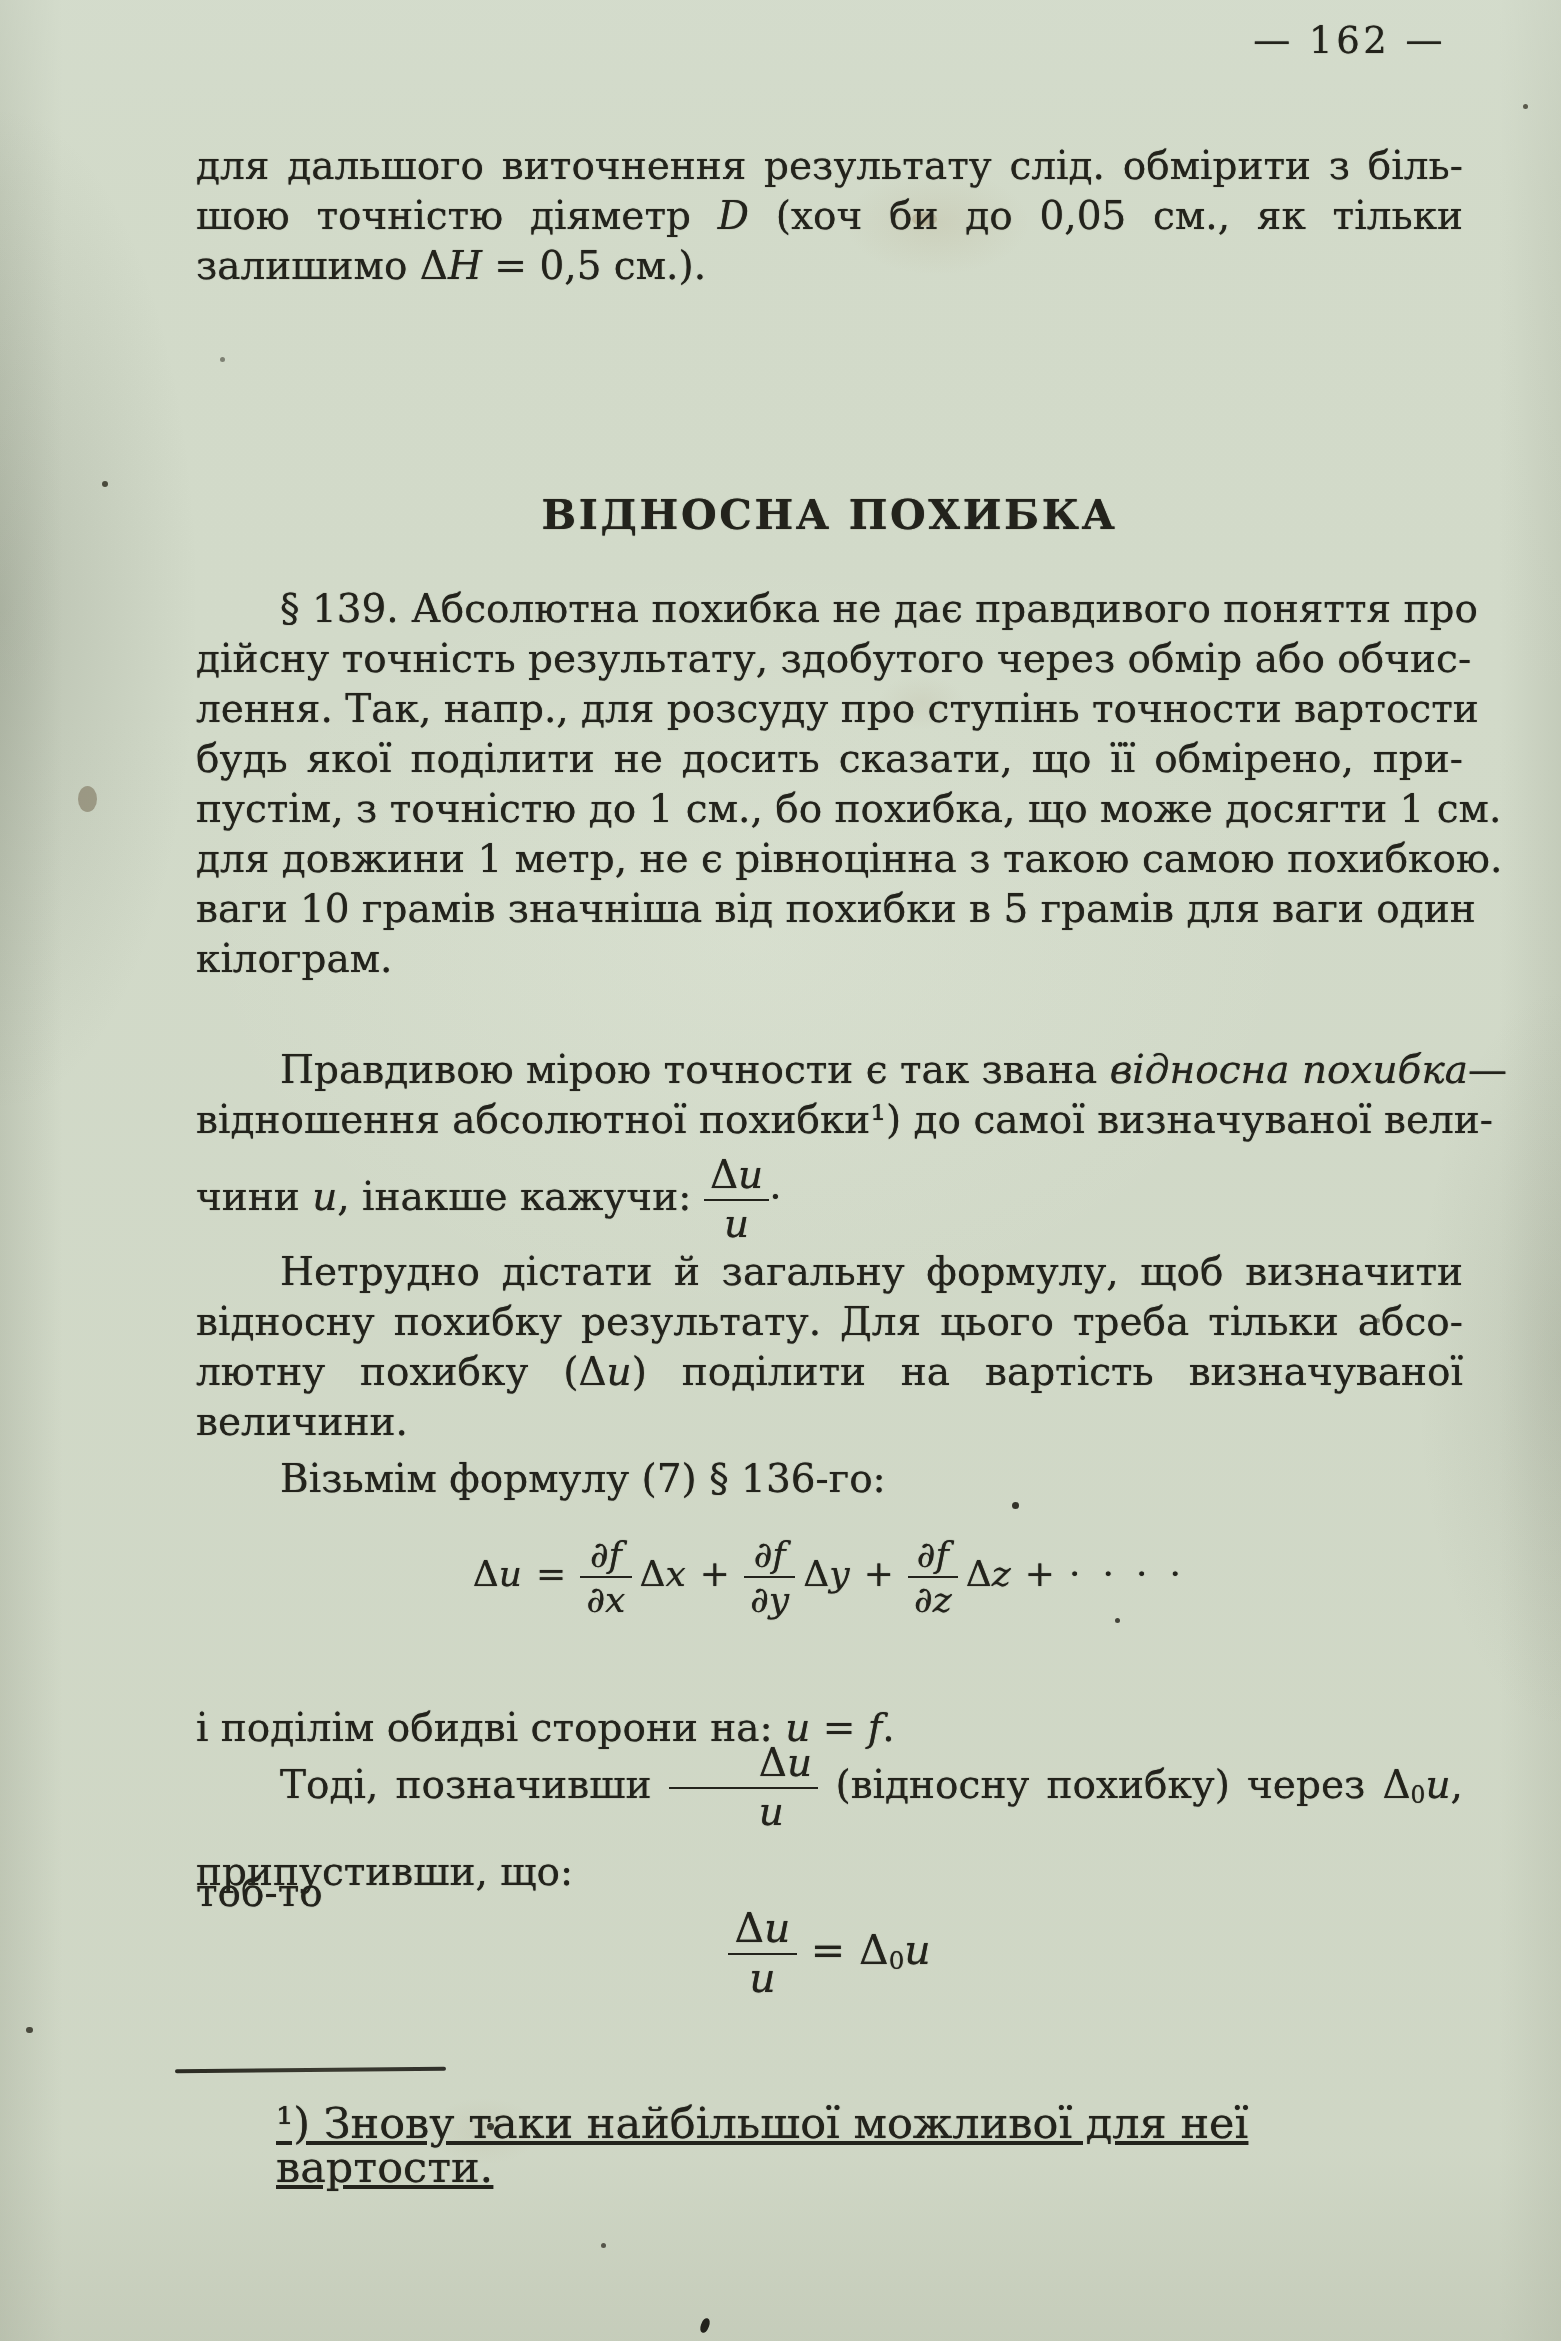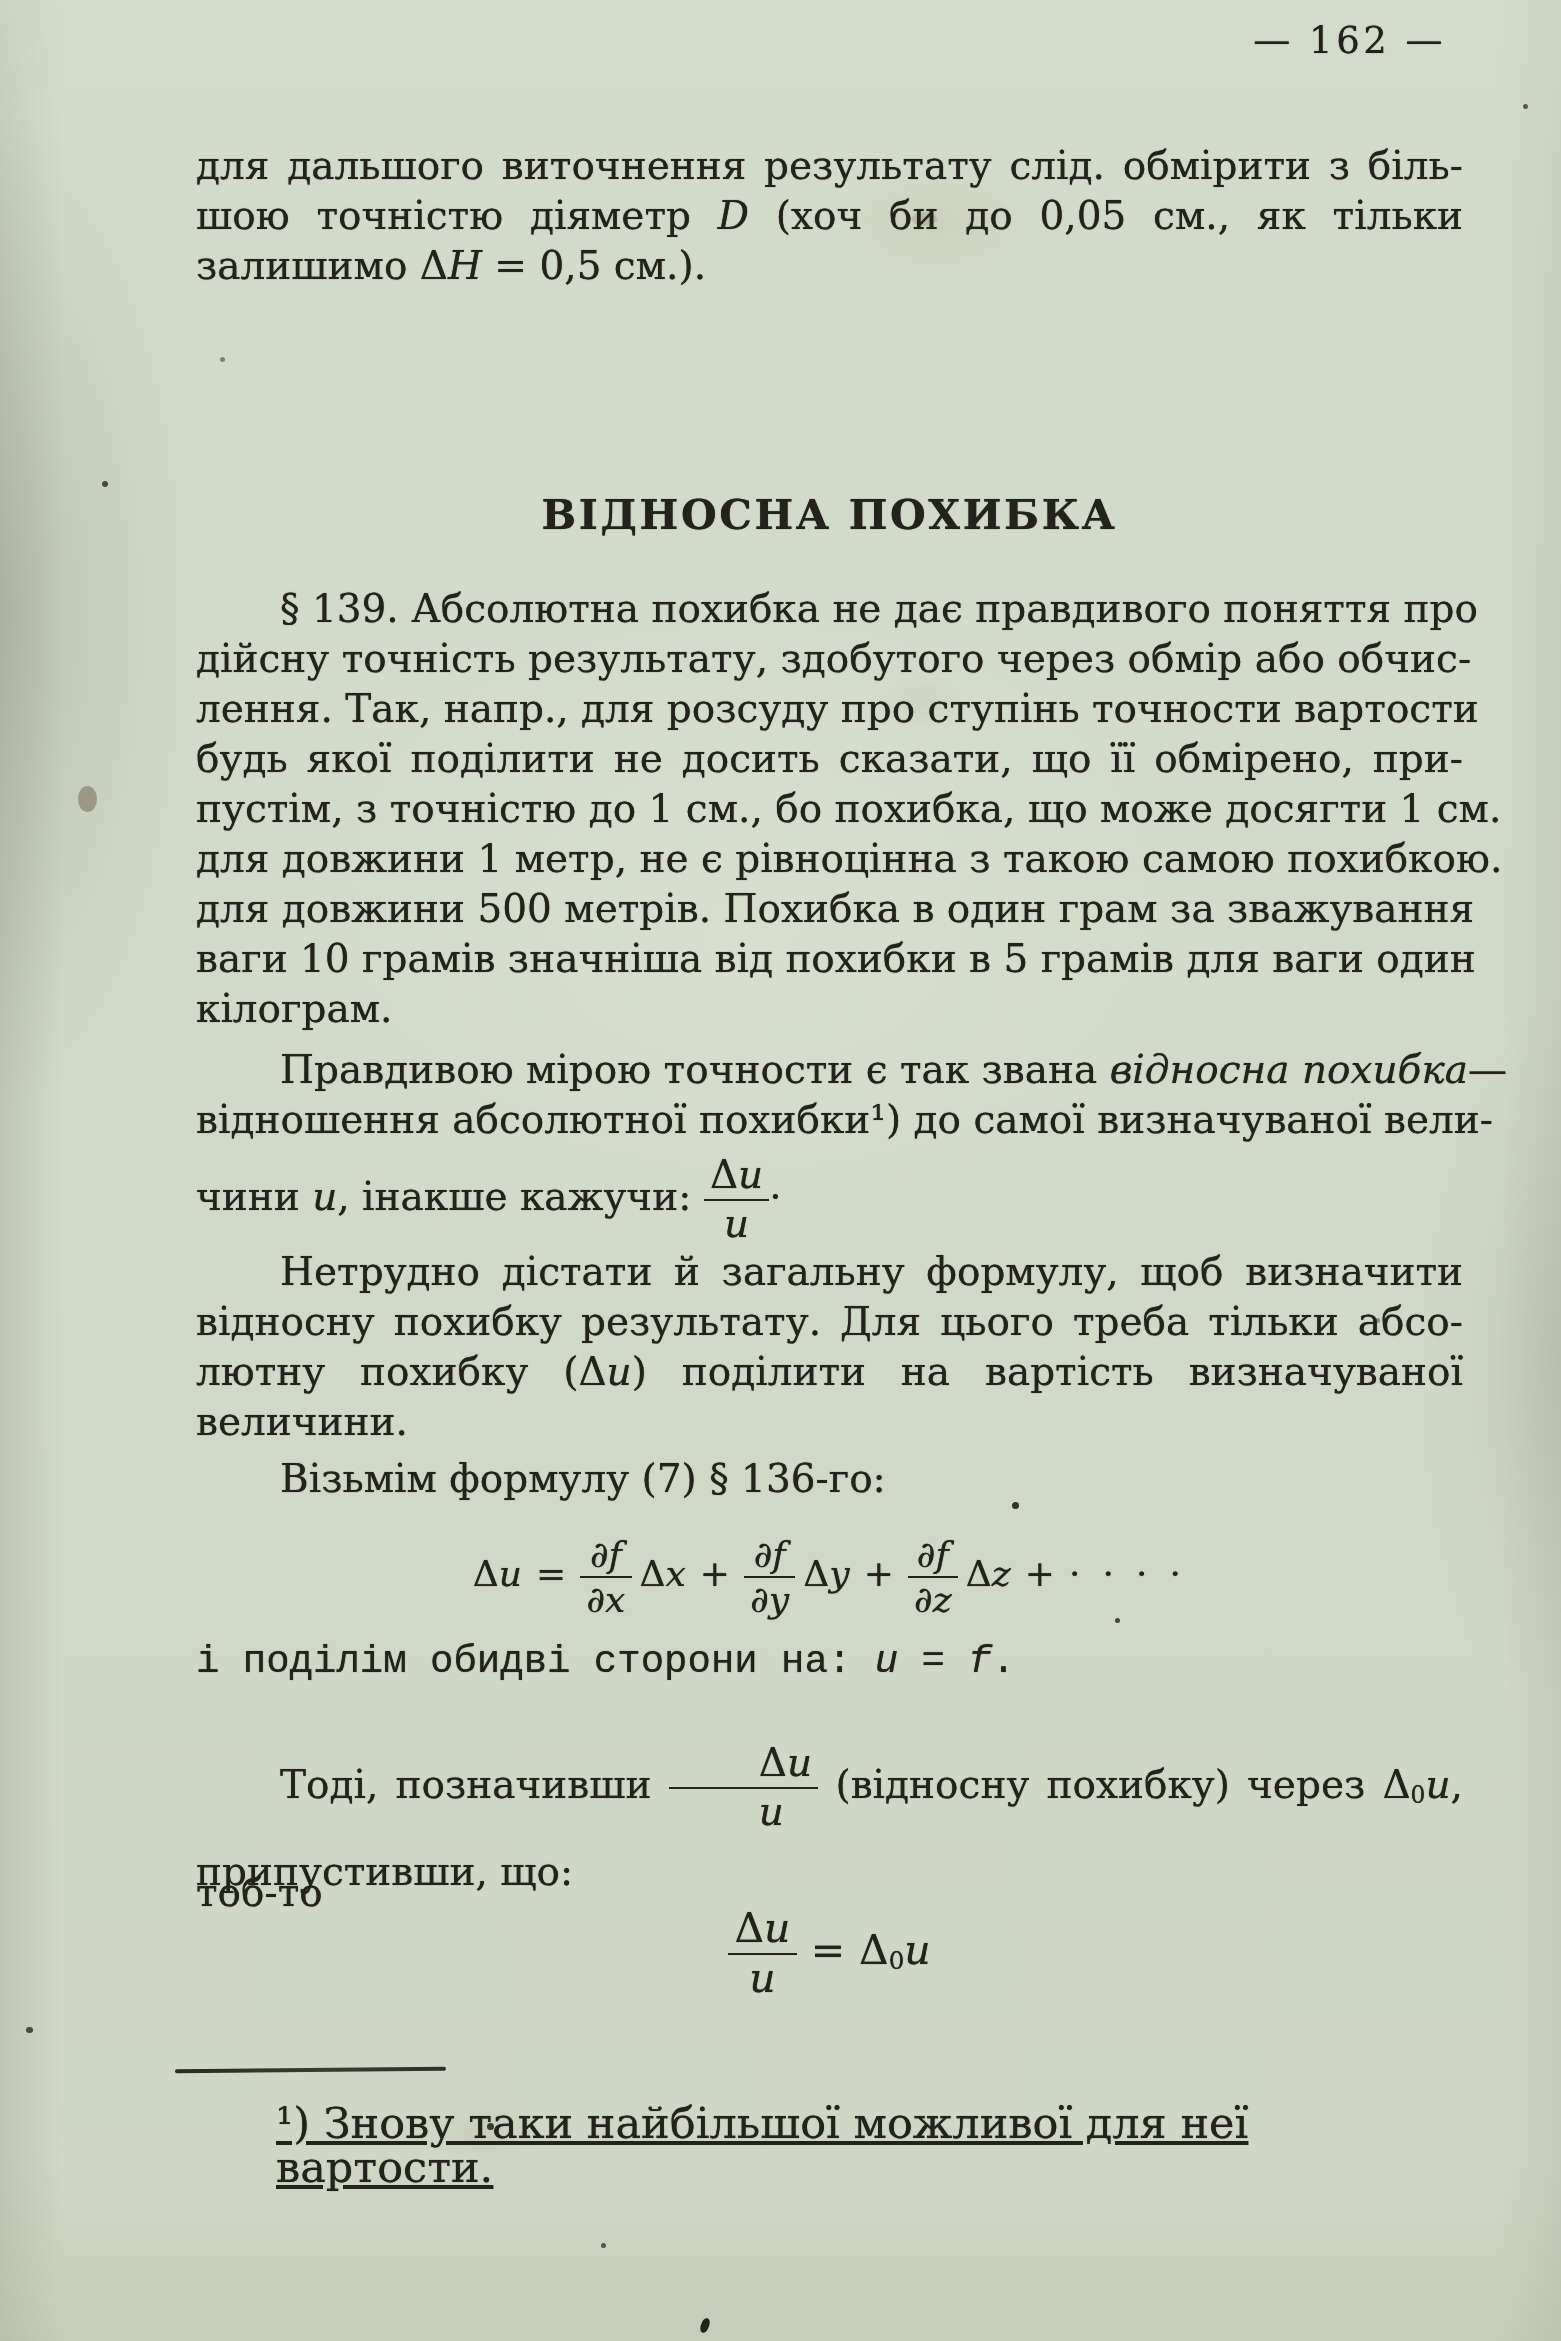--- a/index.html
+++ b/index.html
@@ -35,21 +35,21 @@
   .v{font-style:italic;}
   #pagenum{top:16px;left:0;width:1446px;text-align:right;font-size:37px;letter-spacing:3.5px;}
   #p1{top:141px;}
   #p2{top:292px;}
   #heading{top:490px;text-align:center;font-size:41px;font-weight:bold;letter-spacing:2.6px;}
   #s139{top:584px;}
   #measure{top:1045px;}
   #fracline{top:1139px;height:115px;line-height:115px;}
   #general{top:1247px;}
   #take{top:1454px;}
-  #divide{top:1637px;font-family:Liberation Mono, monospace;}
+  #divide{top:1703px;}
   #then{top:1736px;height:97px;line-height:97px;}
   #assume{top:1847px;}
   #formula1{top:1518px;height:111px;line-height:111px;text-align:center;font-size:36px;white-space:nowrap;}
   #formula2{top:1895px;height:111px;line-height:111px;text-align:center;font-size:41px;}
   .frac{
     display:inline-block;vertical-align:middle;text-align:center;
     line-height:1.05;white-space:nowrap;
   }
   .frac .num{display:block;padding:0 6.2px 2.6px 6.2px;}
   .frac .den{display:block;border-top:2.6px solid #23231c;padding:2.6px 6.2px 0 6.2px;}
@@ -94,21 +94,20 @@
 
   <div id="heading" class="tblock">ВІДНОСНА ПОХИБКА</div>
 
   <div id="s139" class="tblock">
     <div class="line jline ind">§ 139. Абсолютна похибка не дає правдивого поняття про</div>
     <div class="line jline">дійсну точність результату, здобутого через обмір або обчис-</div>
     <div class="line jline">лення. Так, напр., для розсуду про ступінь точности вартости</div>
     <div class="line jline">будь якої поділити не досить сказати, що її обмірено, при-</div>
     <div class="line jline">пустім, з точністю до 1 см., бо похибка, що може досягти 1 см.</div>
     <div class="line jline">для довжини 1 метр, не є рівноцінна з такою самою похибкою.</div>
-    <div class="line jline">для довжини 500 метрів. Похибка в один грам за зважування</div>
     <div class="line jline">ваги 10 грамів значніша від похибки в 5 грамів для ваги один</div>
     <div class="line">кілограм.</div>
   </div>
 
   <div id="measure" class="tblock">
     <div class="line jline ind"><span>Правдивою мірою точности є так звана </span><span class="v">відносна похибка</span><span>—</span></div>
     <div class="line jline"><span>відношення абсолютної похибки</span><span>¹)</span><span> до самої визначуваної вели-</span></div>
   </div>
 
   <div id="fracline" class="tblock"><span>чини </span><span class="v">u</span><span>, інакше кажучи: </span><span class="frac"><span class="num"><span>Δ</span><span class="v">u</span></span><span class="den"><span class="v">u</span></span></span><span>·</span></div>

